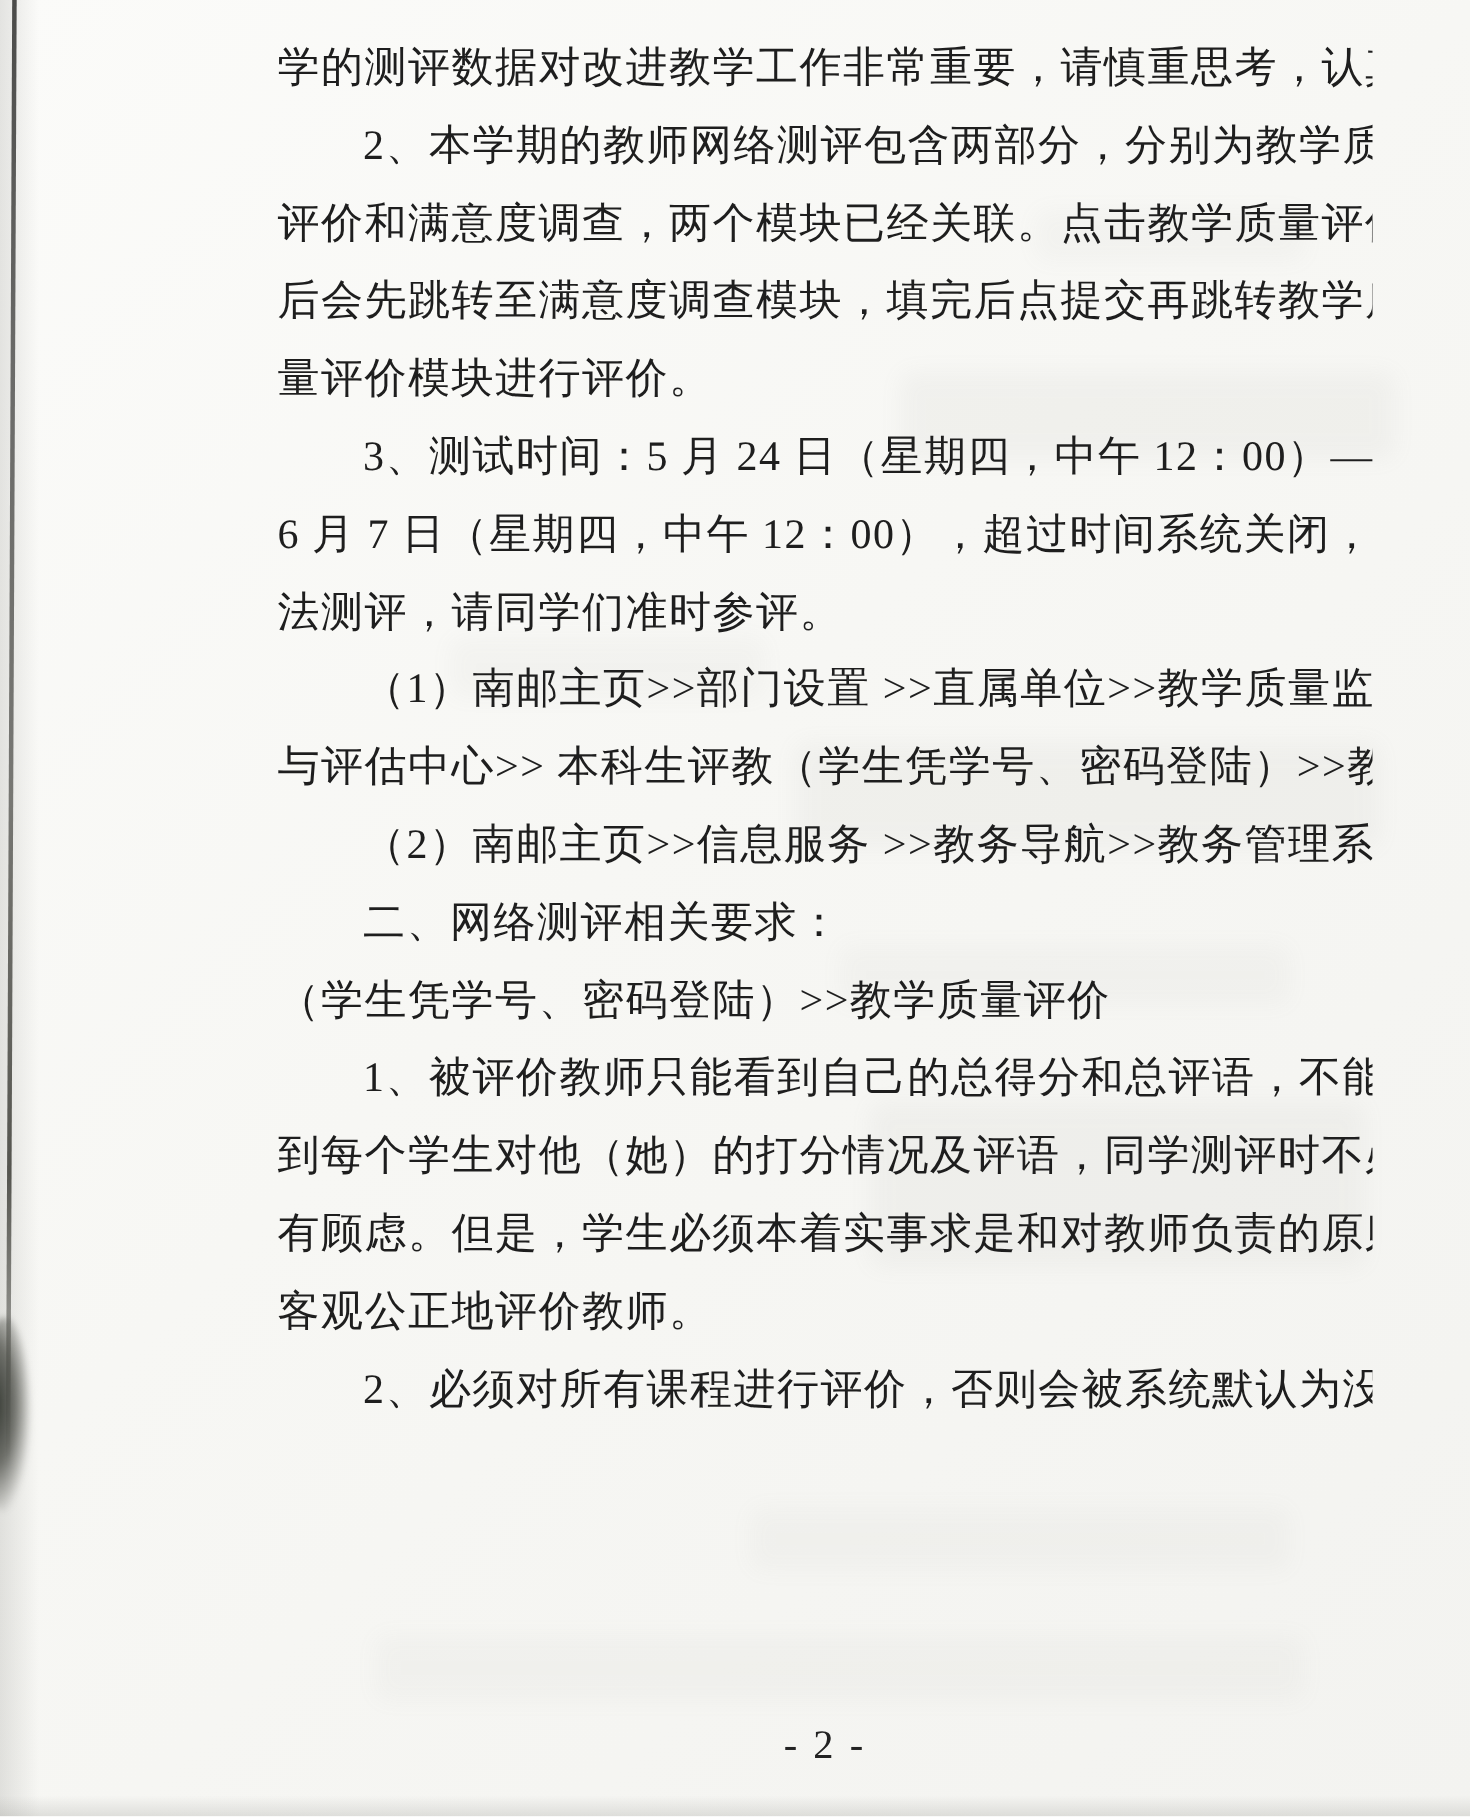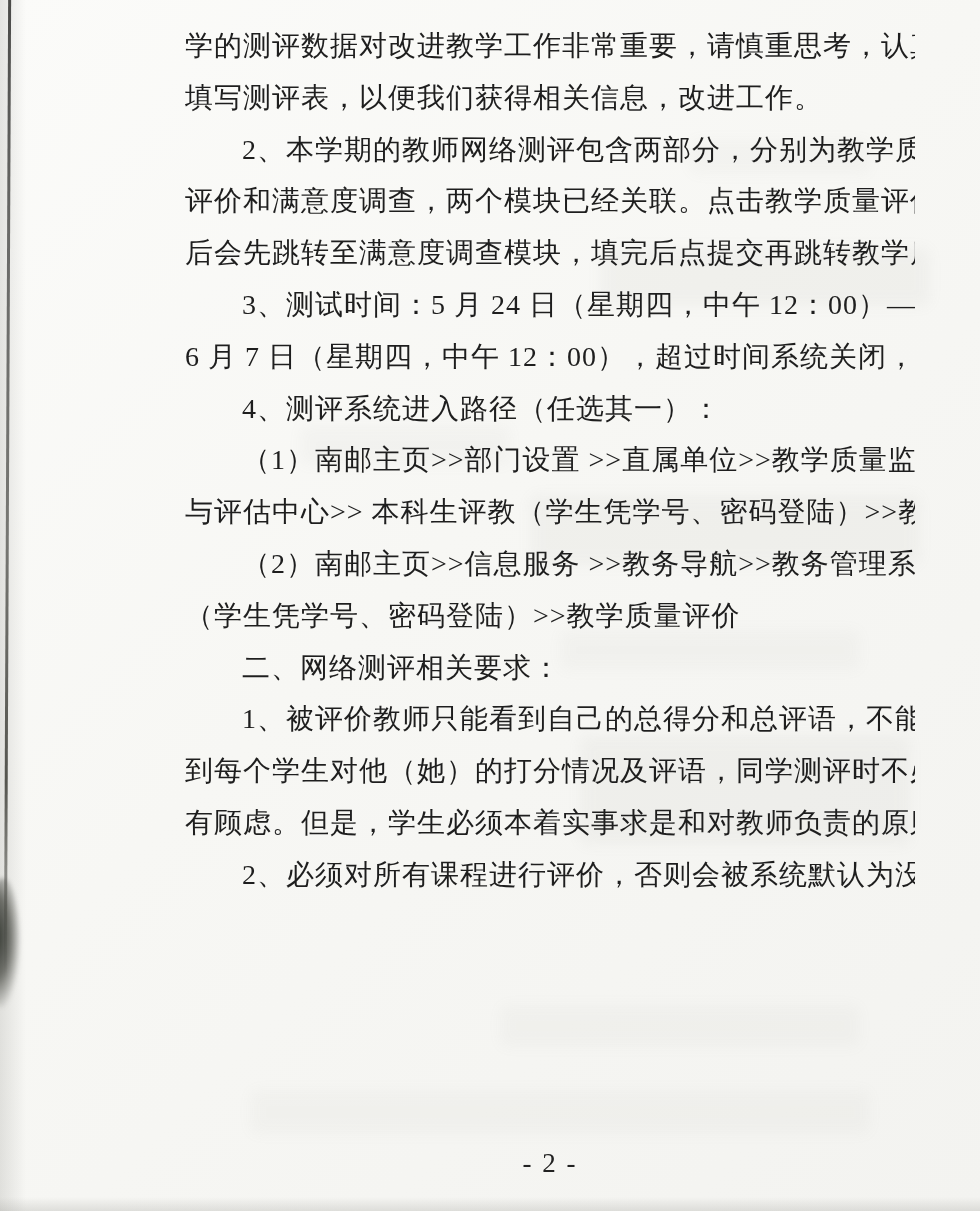--- a/index.html
+++ b/index.html
@@ -113,33 +113,34 @@
   <div class="bleed b3"></div>
   <div class="bleed b4"></div>
   <div class="bleed b5"></div>
   <div class="bleed b6"></div>
   <div class="bleed b7"></div>
   <div class="bleed b8"></div>
   <div class="bottom-shade"></div>
 
   <div class="text-block">
     <div class="line">学的测评数据对改进教学工作非常重要，请慎重思考，认真</div>
-    <div class="line">填写测评表，以便我们获得相关信息，改进工作。</div>
     <div class="line indent">2、本学期的教师网络测评包含两部分，分别为教学质量</div>
     <div class="line">评价和满意度调查，两个模块已经关联。点击教学质量评价</div>
     <div class="line">后会先跳转至满意度调查模块，填完后点提交再跳转教学质</div>
+    <div class="line">量评价模块进行评价。</div>
     <div class="line indent">3、测试时间：5 月 24 日（星期四，中午 12：00）——</div>
     <div class="line">6 月 7 日（星期四，中午 12：00），超过时间系统关闭，将无</div>
-    <div class="line indent">4、测评系统进入路径（任选其一）：</div>
+    <div class="line">法测评，请同学们准时参评。</div>
     <div class="line indent">（1）南邮主页&gt;&gt;部门设置 &gt;&gt;直属单位&gt;&gt;教学质量监控</div>
     <div class="line">与评估中心&gt;&gt; 本科生评教（学生凭学号、密码登陆）&gt;&gt;教学</div>
     <div class="line indent">（2）南邮主页&gt;&gt;信息服务 &gt;&gt;教务导航&gt;&gt;教务管理系统</div>
+    <div class="line indent">二、网络测评相关要求：</div>
     <div class="line">（学生凭学号、密码登陆）&gt;&gt;教学质量评价</div>
-    <div class="line indent">二、网络测评相关要求：</div>
     <div class="line indent">1、被评价教师只能看到自己的总得分和总评语，不能看</div>
     <div class="line">到每个学生对他（她）的打分情况及评语，同学测评时不必</div>
     <div class="line">有顾虑。但是，学生必须本着实事求是和对教师负责的原则，</div>
+    <div class="line">客观公正地评价教师。</div>
     <div class="line indent">2、必须对所有课程进行评价，否则会被系统默认为没有</div>
   </div>
 
   <div class="page-number">- 2 -</div>
 
 </div>
 
 </body></html>

